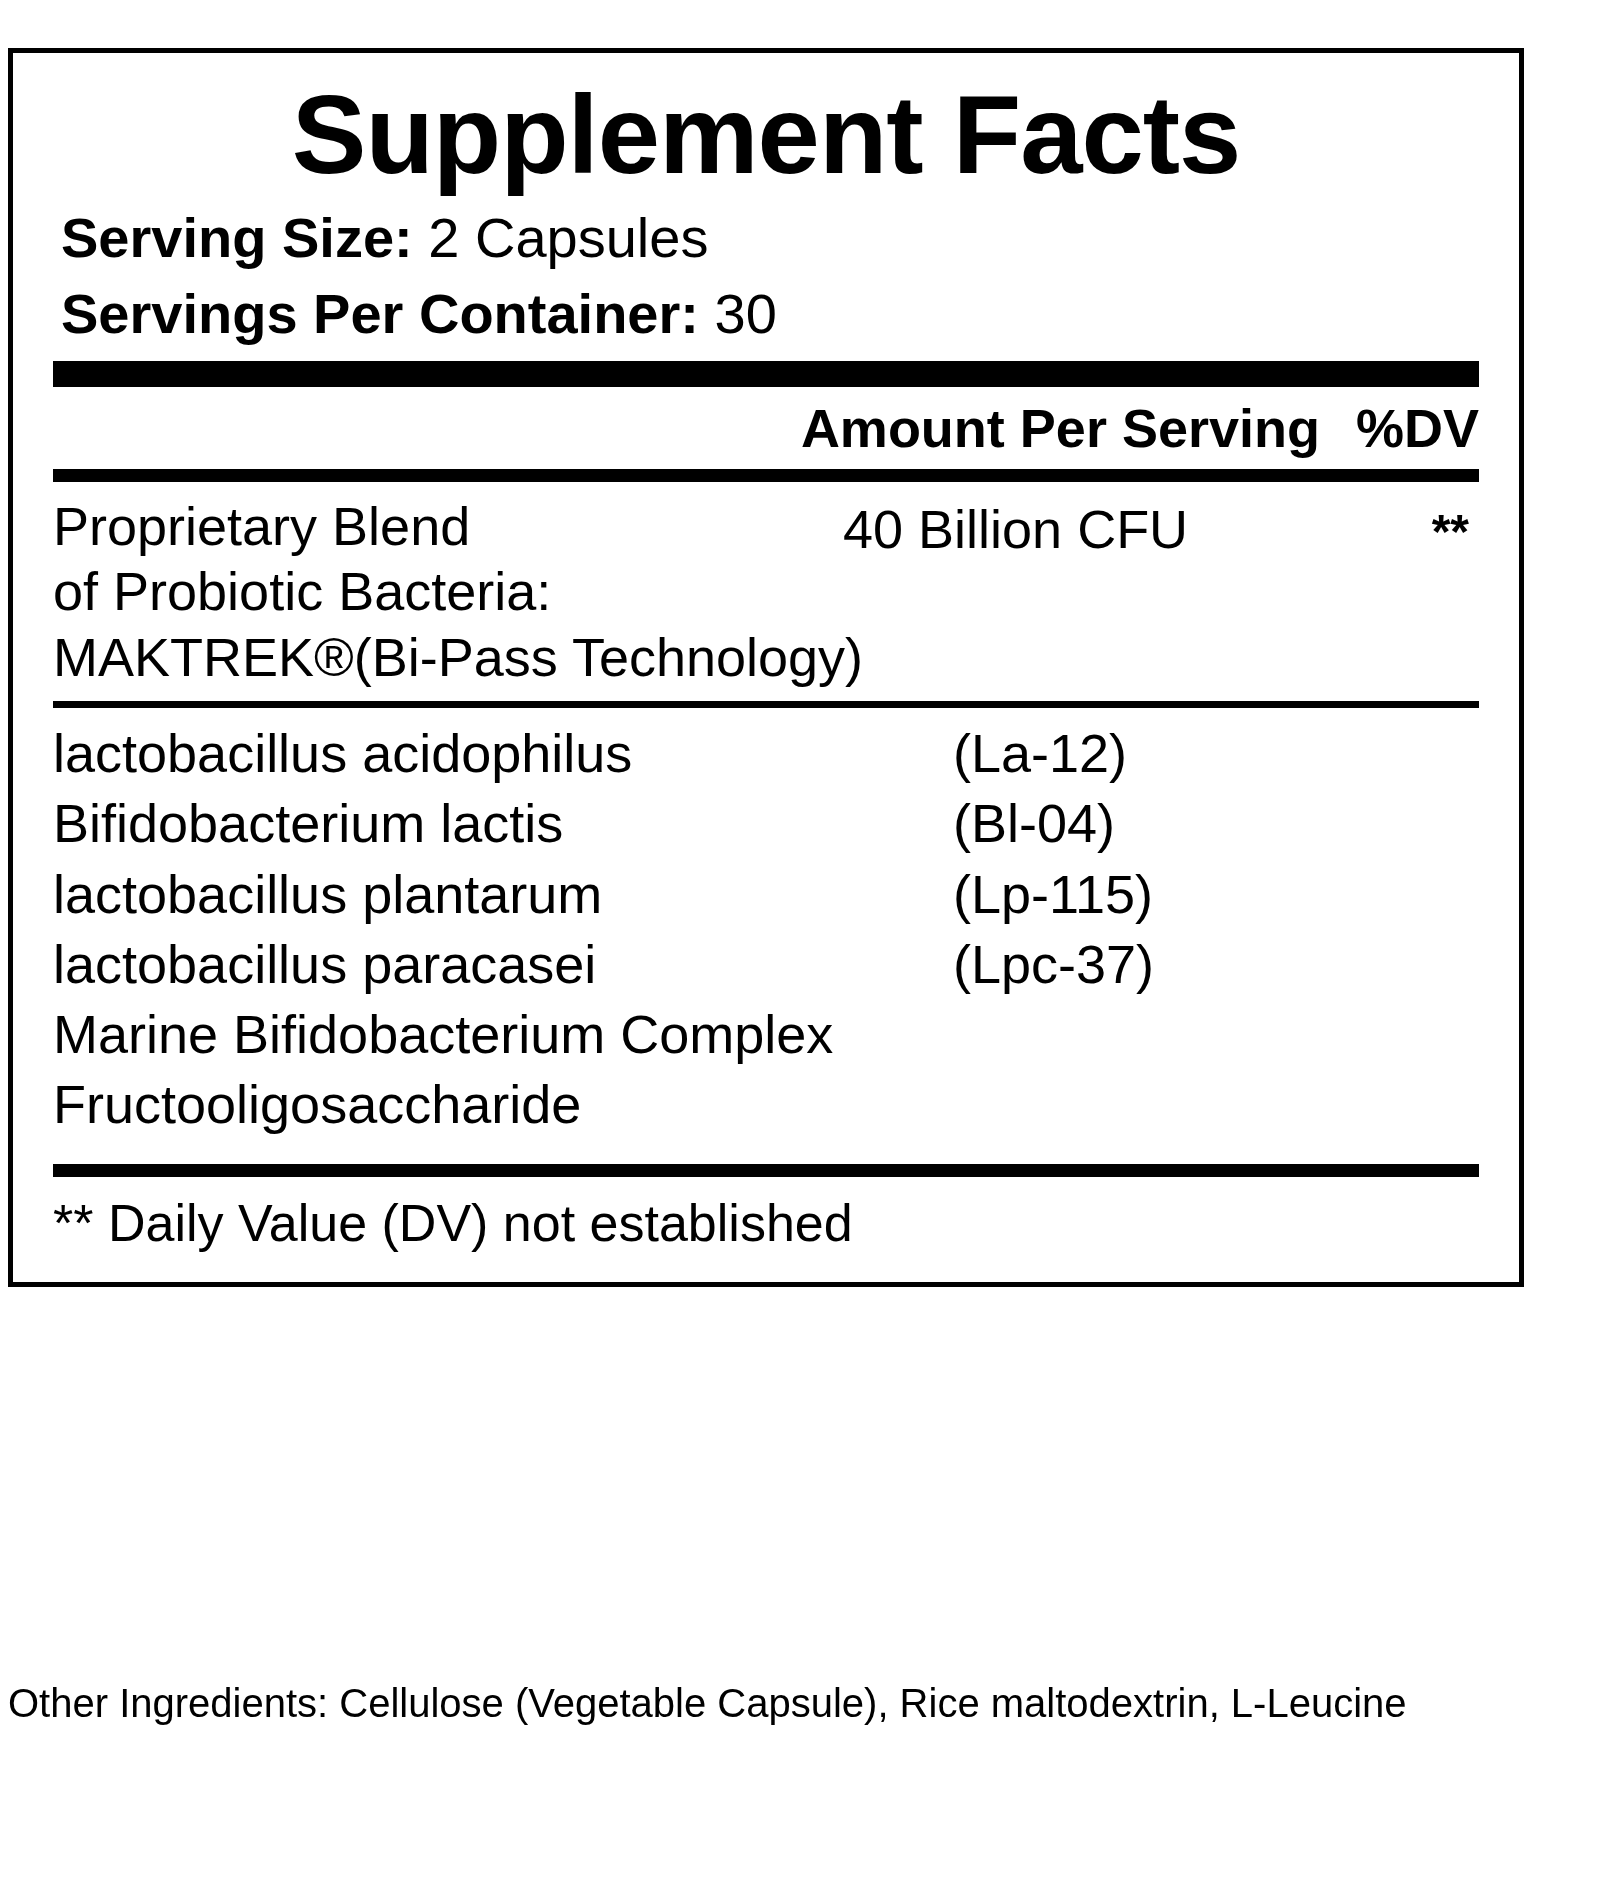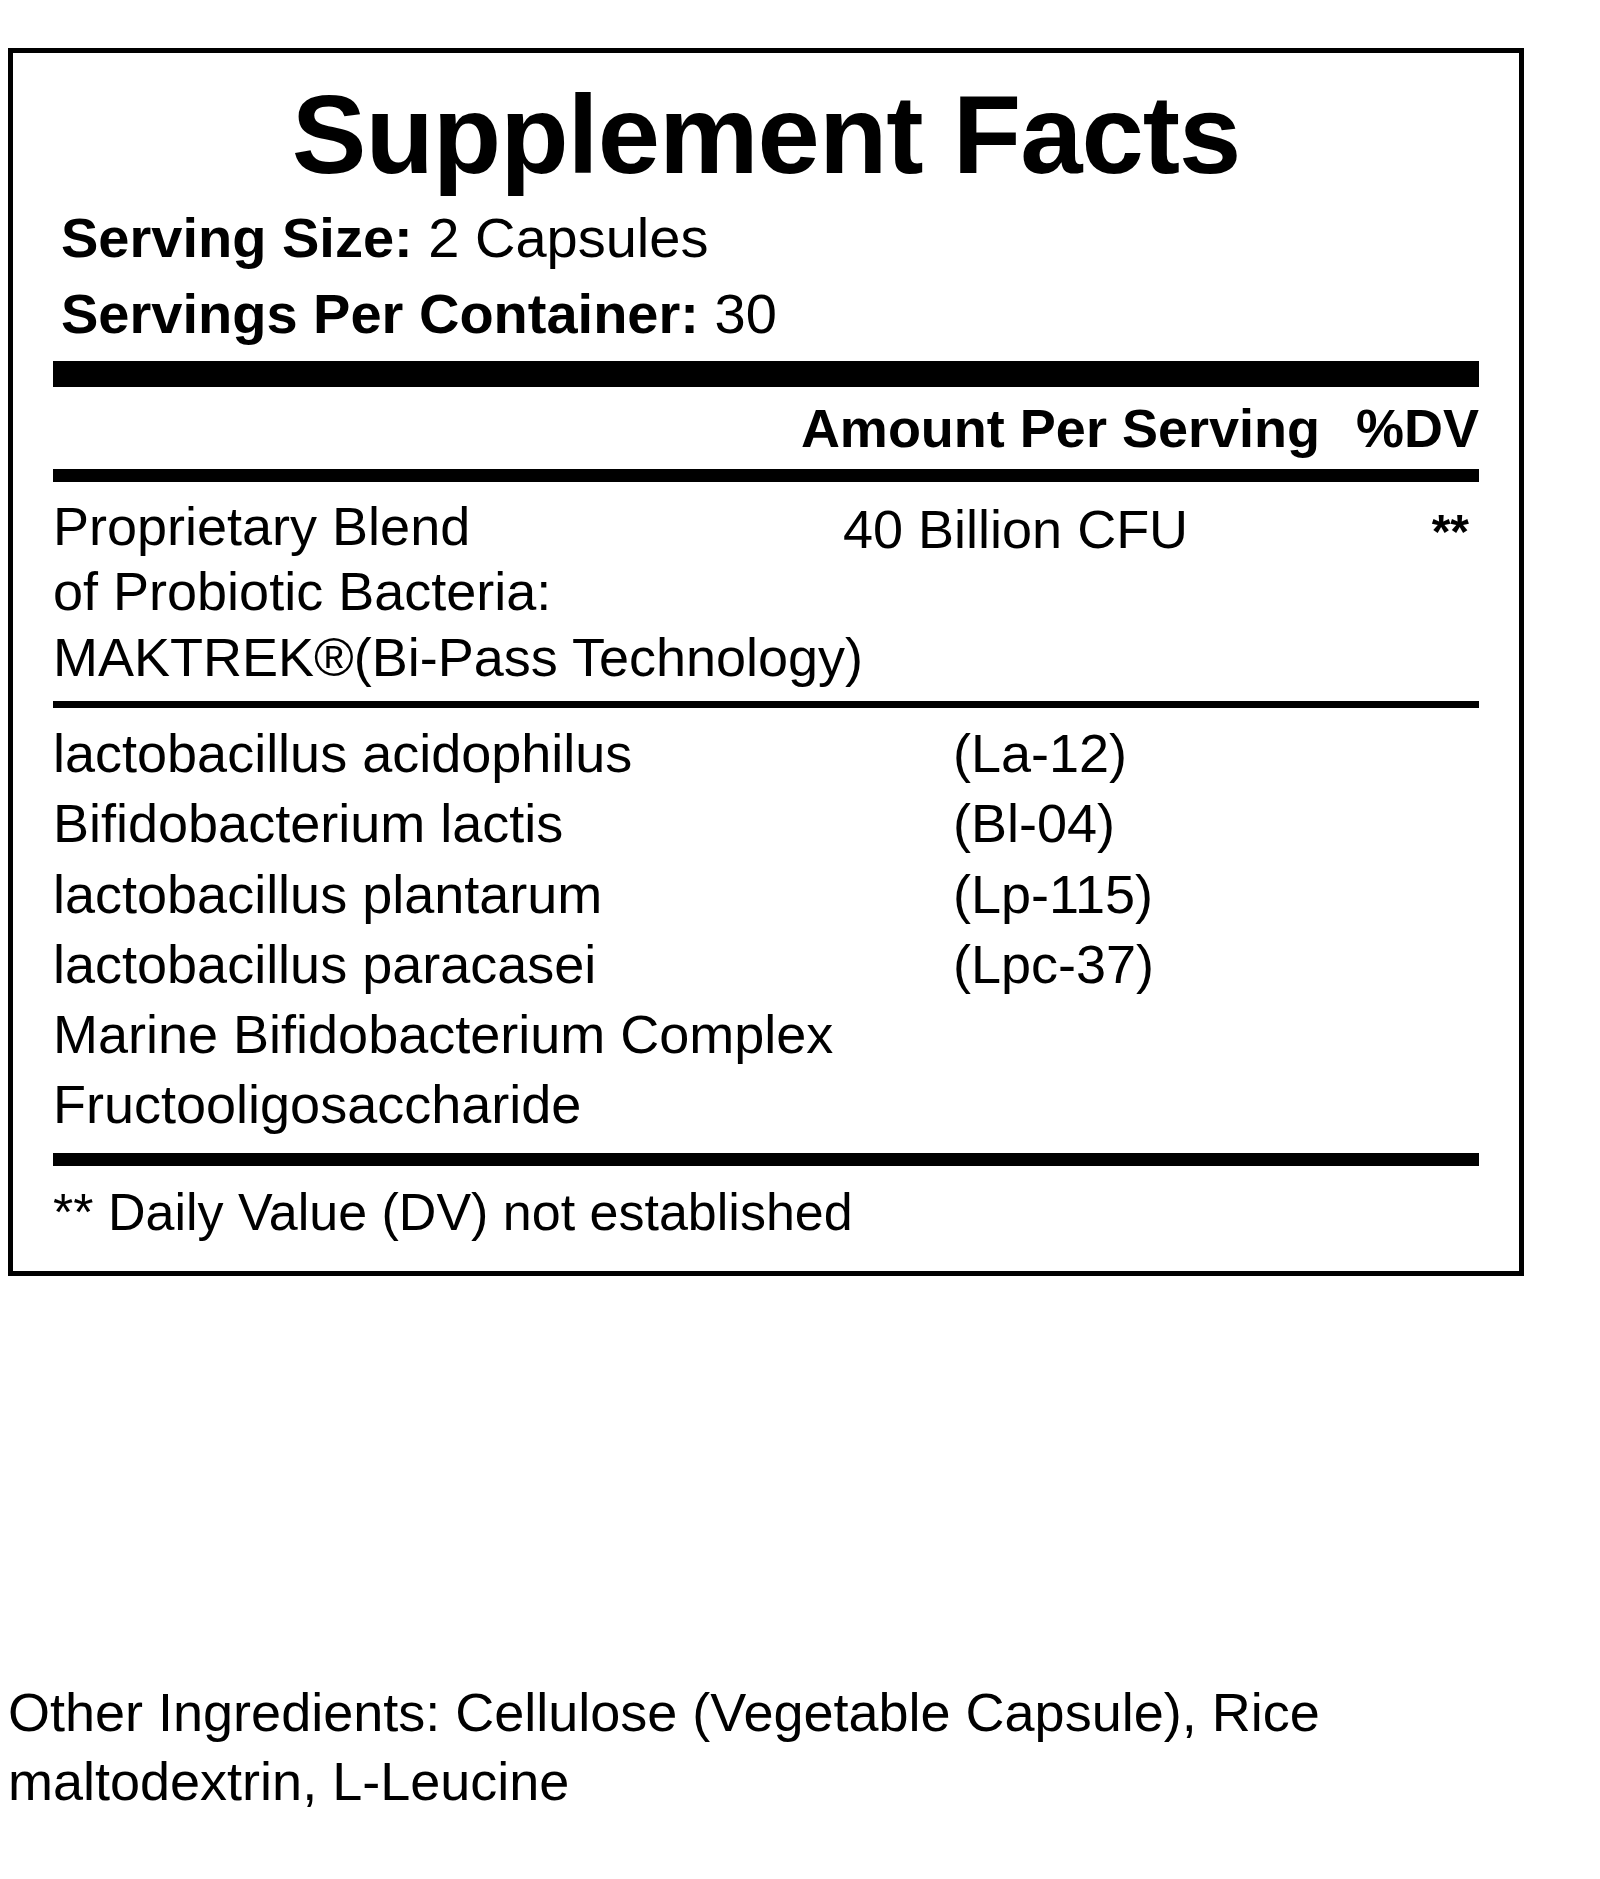--- a/index.html
+++ b/index.html
@@ -89,21 +89,21 @@
     white-space: nowrap;
   }
   .blend-dv {
     position: absolute;
     right: 10px;
     top: 22px;
     font-size: 48px;
     font-weight: bold;
   }
   .strain-list {
-    padding: 10px 0 14px 0;
+    padding: 10px 0 25px 0;
   }
   .strain-row {
     display: flex;
     font-size: 54px;
     line-height: 1.30;
     white-space: nowrap;
   }
   .strain-name {
     width: 900px;
     flex: 0 0 900px;
@@ -120,21 +120,21 @@
     font-size: 52px;
     line-height: 1.25;
     padding: 14px 0 0 0;
     white-space: nowrap;
   }
   .other-ingredients {
     position: absolute;
     left: 8px;
     top: 1678px;
     width: 1584px;
-    font-size: 54px;
+    font-size: 40px;
     line-height: 1.28;
   }
 </style>
 </head>
 <body>
 
 <div class="page">
 
   <div class="panel">
 

